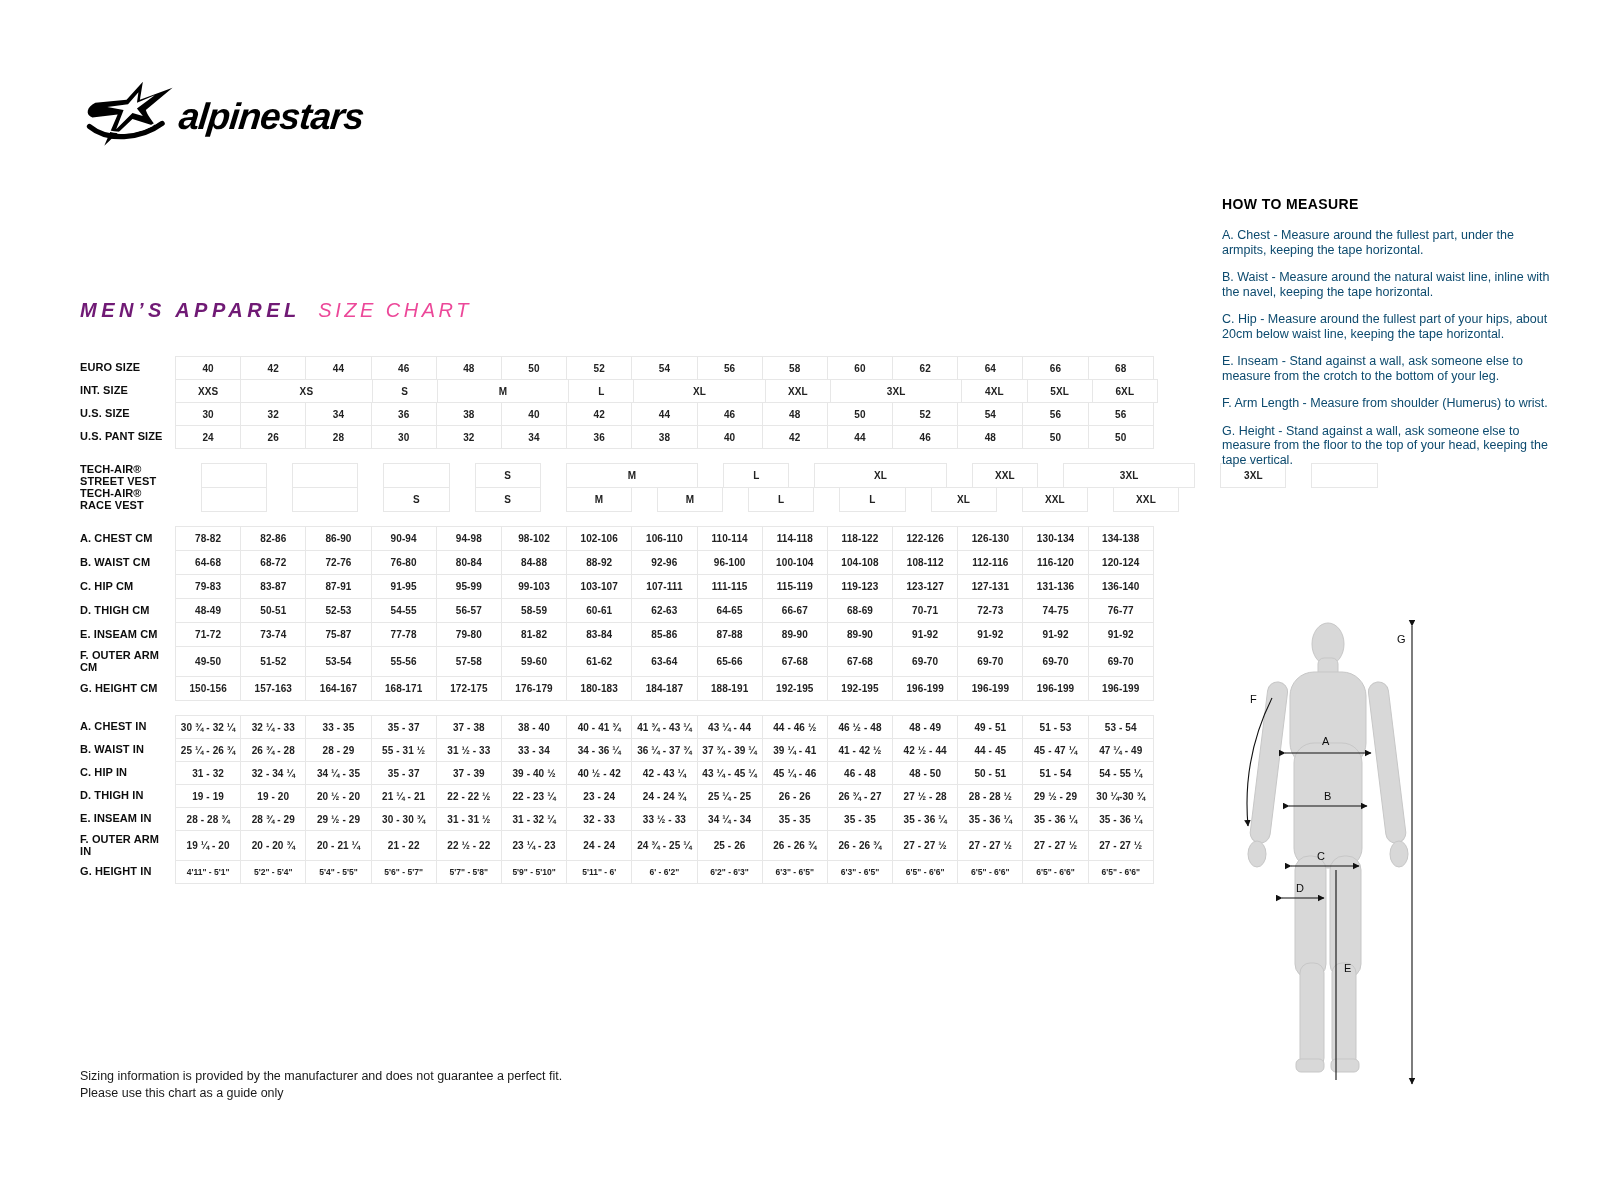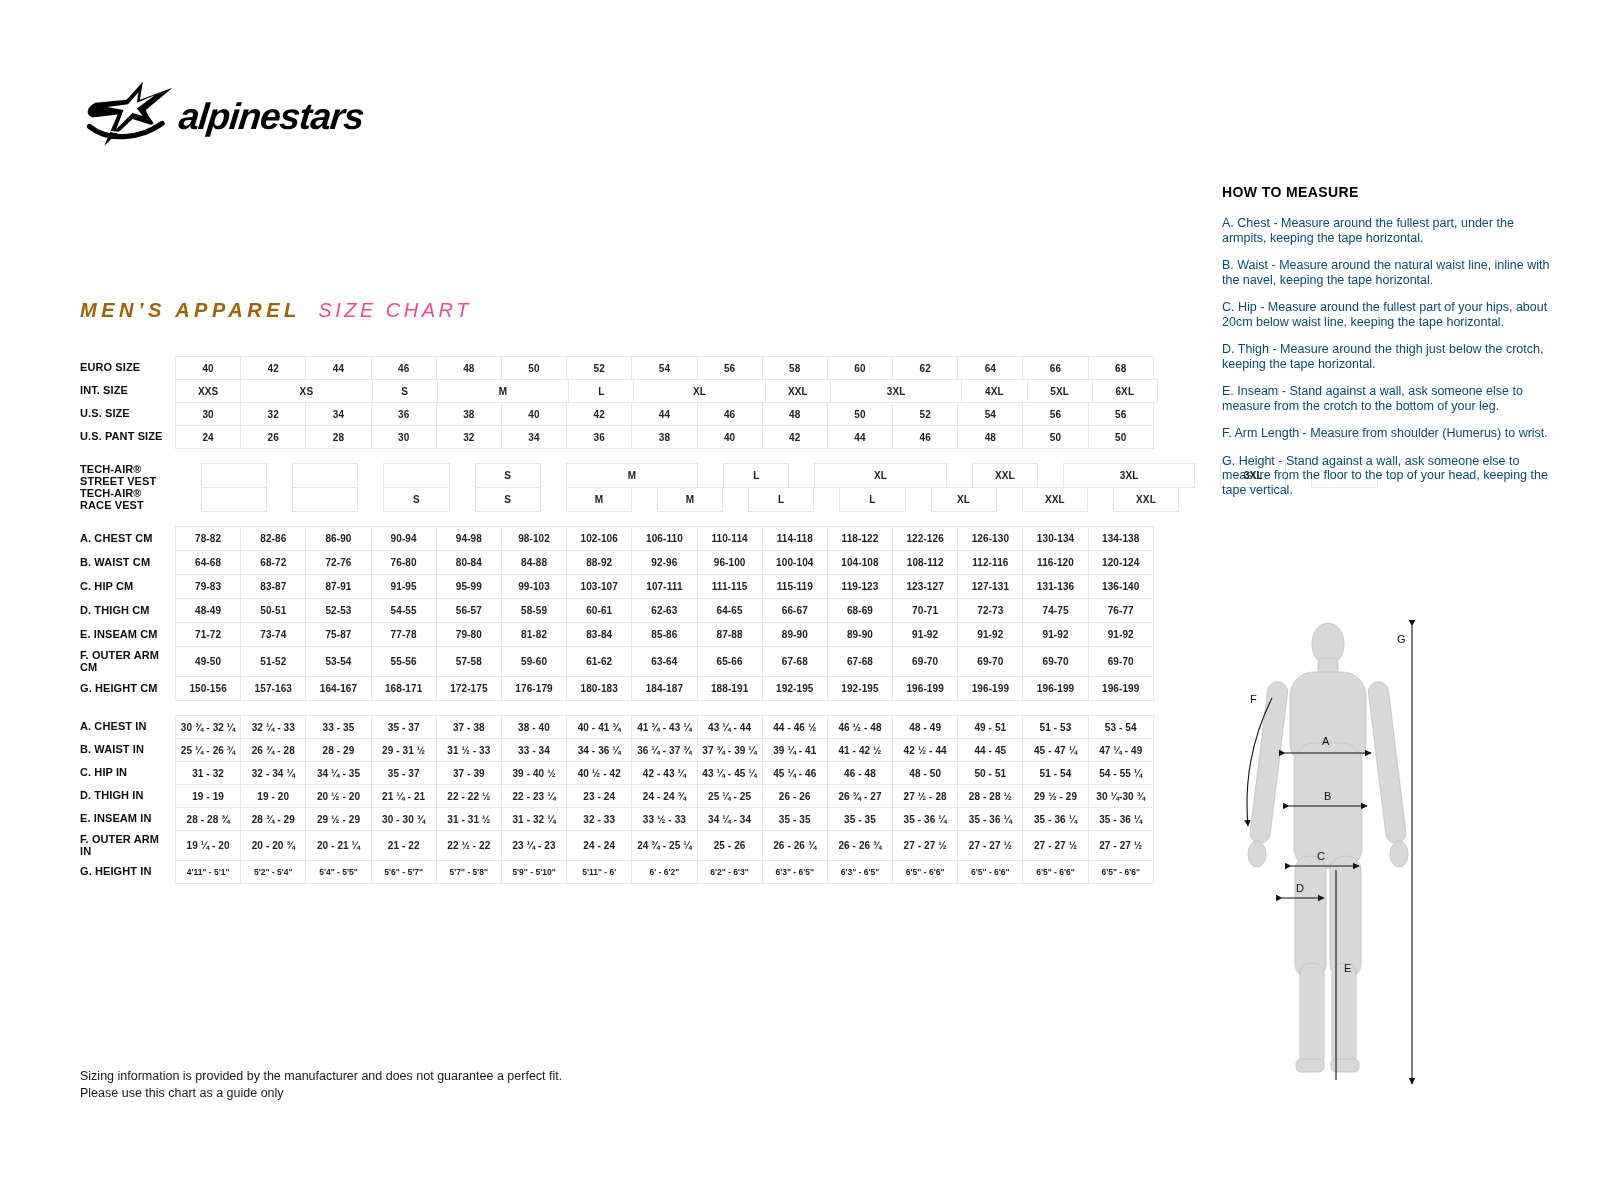--- a/index.html
+++ b/index.html
@@ -7,21 +7,21 @@
         font-family:"Liberation Sans",sans-serif;color:#111;}
 
   
   .logo{position:absolute;left:85px;top:80px;display:flex;align-items:center;height:72px;}
   .logo svg{display:block;}
   .logo-word{font-size:37px;font-weight:800;font-style:italic;letter-spacing:-1px;
              transform:skewX(-6deg);margin-left:2px;color:#000;line-height:1;}
 
   
   .title{position:absolute;left:80px;top:299px;margin:0;font-size:20px;font-style:italic;white-space:nowrap;}
-  .t-main{font-weight:800;letter-spacing:4.5px;color:#a16207;}
+  .t-main{font-weight:800;letter-spacing:4.5px;color:#701a75;}
   .t-sub{font-weight:400;letter-spacing:3.5px;color:#ec4899;margin-left:12px;}
 
   
   .table{position:absolute;left:80px;top:356px;width:1090px;}
   .tgroup{margin-bottom:14px;}
   .trow{display:flex;align-items:stretch;}
   .trow + .trow{margin-top:-1px;}
   .group-sizes .trow{height:24px;}
   .group-tech .trow{height:25px;gap:26px;}
   .group-cm .trow{height:25px;}
@@ -31,21 +31,21 @@
           font-size:11px;font-weight:700;line-height:11.5px;color:#0d0d0d;padding-right:3px;
           letter-spacing:0.1px;}
   .cell{box-sizing:border-box;width:66.2px;flex:none;border:1px solid #e7e7e7;
         display:flex;align-items:center;justify-content:center;text-align:center;
         font-size:10px;font-weight:700;color:#222;letter-spacing:0.1px;background:#fff;}
   .cell + .cell{margin-left:-1px;}
   .cell.ghost{border-color:transparent;background:transparent;}
   .group-in .trow:nth-child(7) .cell{font-size:8.5px;letter-spacing:0;}
 
   
-  .measure{position:absolute;left:1222px;top:184px;width:328px;}
+  .measure{position:absolute;left:1222px;top:196px;width:328px;}
   .measure h2{margin:0 0 16px 0;font-size:14px;font-weight:800;letter-spacing:0.4px;color:#000;}
   .mi{margin:0 0 13px 0;font-size:12.5px;line-height:14.5px;color:#0c4a6e;}
 
   
   .figure{position:absolute;left:1232px;top:618px;width:200px;height:472px;}
   .figure svg{position:absolute;left:0;top:0;}
   .marker{position:absolute;font-size:11px;font-weight:400;color:#0c0c0c;line-height:1;}
 
   
   .footer{position:absolute;left:80px;top:1068px;}
@@ -322,21 +322,21 @@
           <div class="cell">48 - 49</div>
           <div class="cell">49 - 51</div>
           <div class="cell">51 - 53</div>
           <div class="cell">53 - 54</div>
         </div>
         <div class="trow">
           <div class="rlabel">B. WAIST IN</div>
           <div class="cell">25 ¼ - 26 ¾</div>
           <div class="cell">26 ¾ - 28</div>
           <div class="cell">28 - 29</div>
-          <div class="cell">29 - 31 ½</div>
+          <div class="cell">55 - 31 ½</div>
           <div class="cell">31 ½ - 33</div>
           <div class="cell">33 - 34</div>
           <div class="cell">34 - 36 ¼</div>
           <div class="cell">36 ¼ - 37 ¾</div>
           <div class="cell">37 ¾ - 39 ¼</div>
           <div class="cell">39 ¼ - 41</div>
           <div class="cell">41 - 42 ½</div>
           <div class="cell">42 ½ - 44</div>
           <div class="cell">44 - 45</div>
           <div class="cell">45 - 47 ¼</div>
@@ -434,21 +434,20 @@
         </div>
       </div>
     </div>
 
   <aside class="measure">
     <h2>HOW TO MEASURE</h2>
     <div id="measure-items">
         <p class="mi">A. Chest - Measure around the fullest part, under the armpits, keeping the tape horizontal.</p>
         <p class="mi">B. Waist - Measure around the natural waist line, inline with the navel, keeping the tape horizontal.</p>
         <p class="mi">C. Hip - Measure around the fullest part of your hips, about 20cm below waist line, keeping the tape horizontal.</p>
-        <p class="mi">D. Thigh - Measure around the thigh just below the crotch, keeping the tape horizontal.</p>
         <p class="mi">E. Inseam - Stand against a wall, ask someone else to measure from the crotch to the bottom of your leg.</p>
         <p class="mi">F. Arm Length - Measure from shoulder (Humerus) to wrist.</p>
         <p class="mi">G. Height - Stand against a wall, ask someone else to measure from the floor to the top of your head, keeping the tape vertical.</p>
       </div>
   </aside>
 
   <div class="figure" id="figure-box">
     <svg width="200" height="472" viewBox="0 0 200 472" aria-hidden="true">
       <defs>
         <marker id="arr" markerWidth="7" markerHeight="7" refX="5.5" refY="3" orient="auto">

